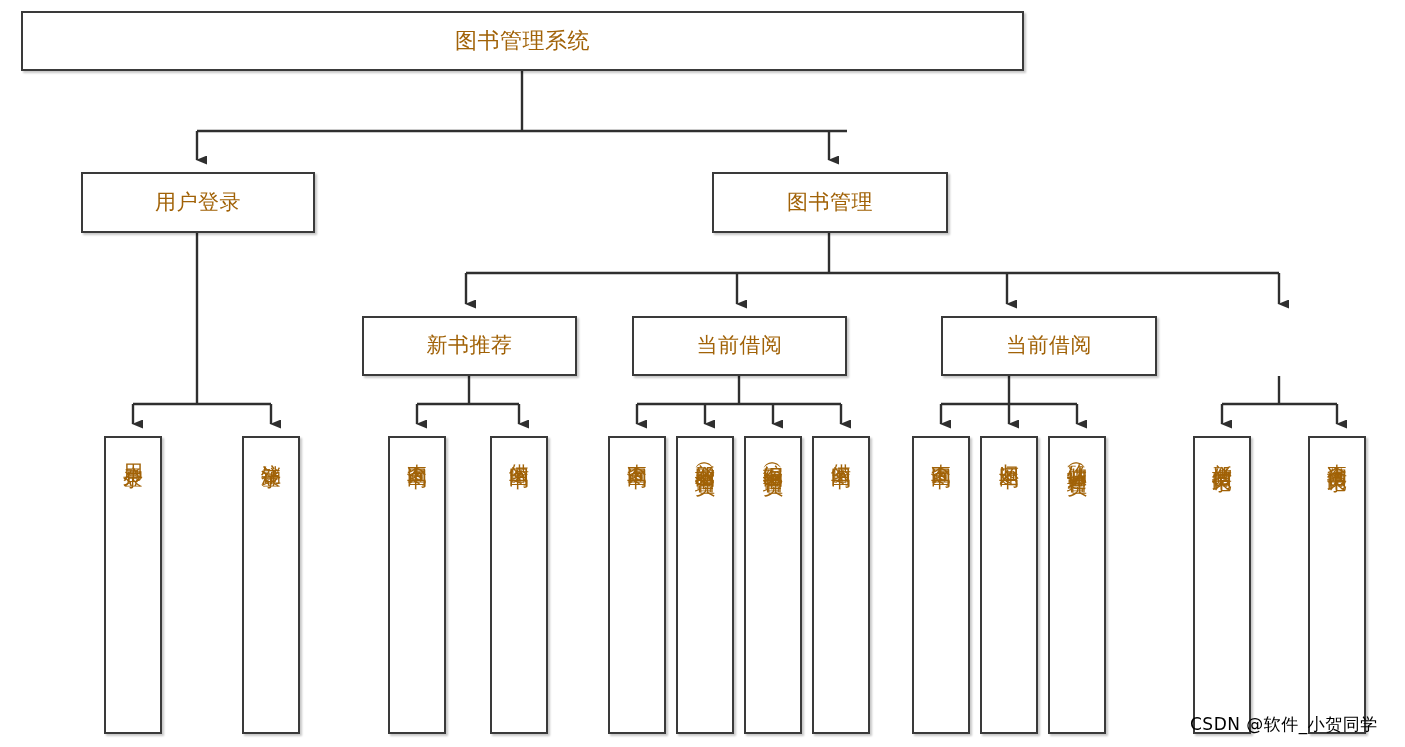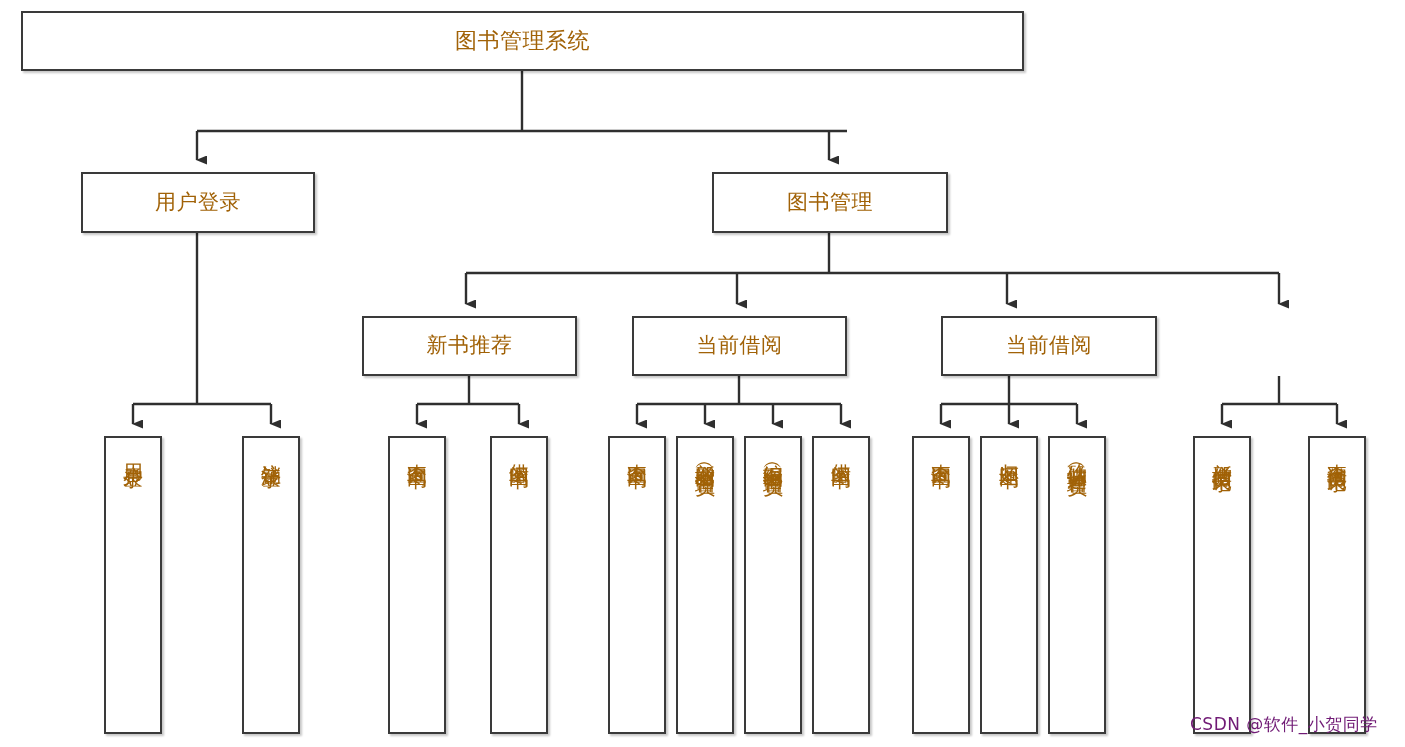--- a/index.html
+++ b/index.html
@@ -56,21 +56,21 @@
     letter-spacing: 2px;
     white-space: pre;
     text-align: left;
   }
   .node.root .label { font-size: 22px; }
   #watermark {
     position: absolute;
     left: 1190px;
     top: 713px;
     font-size: 17px;
-    color: #701a75;
+    color: #000000;
     letter-spacing: 0.5px;
     white-space: nowrap;
     font-family: "DejaVu Sans", "Liberation Sans", sans-serif;
   }
 </style>
 </head>
 <body>
 
 <div id="canvas">
 

